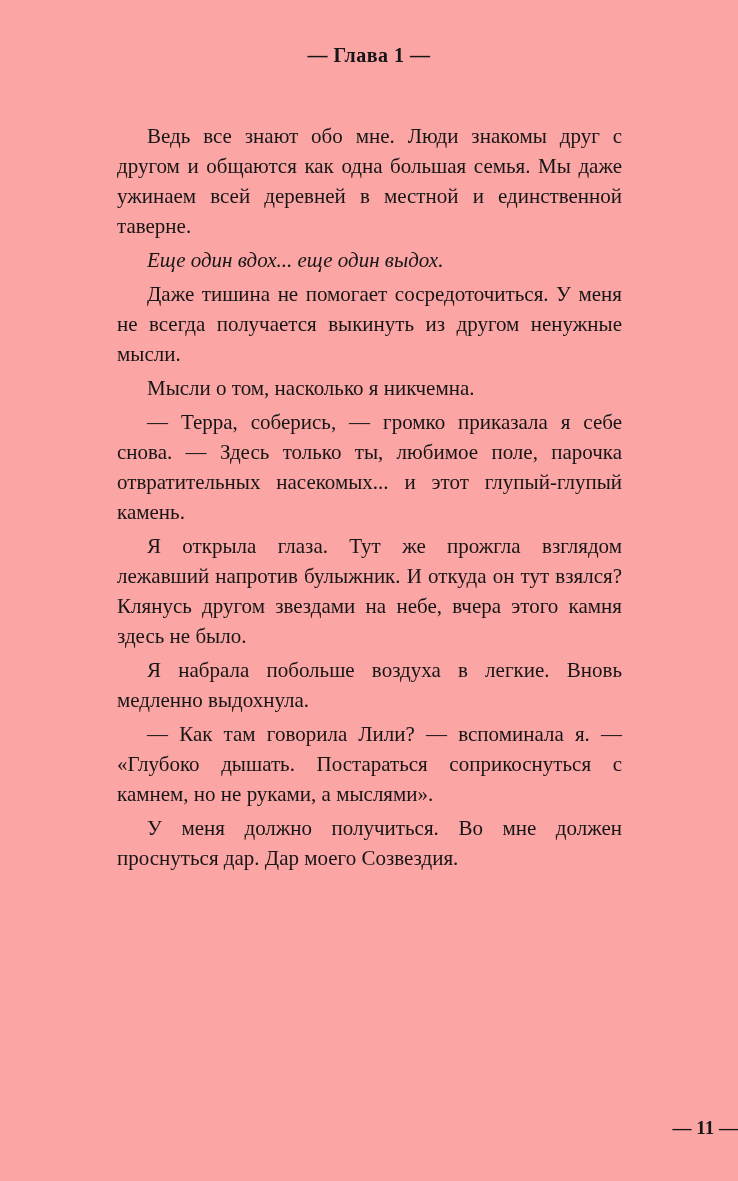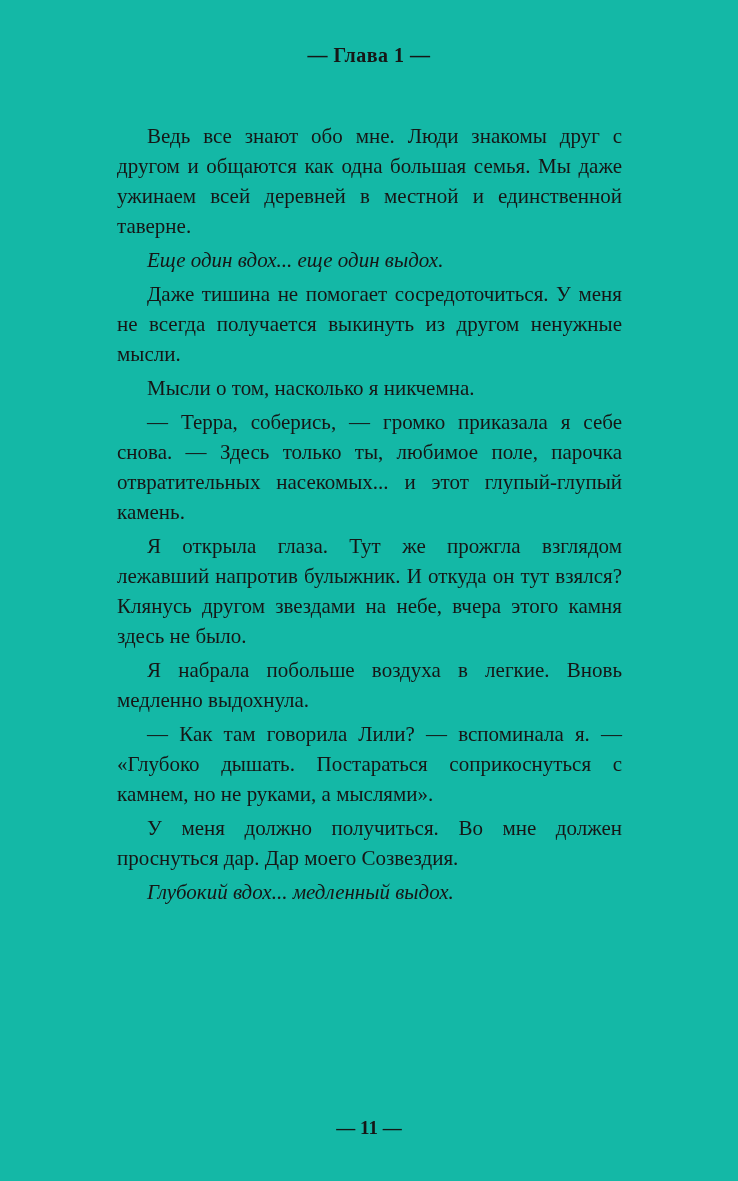--- a/index.html
+++ b/index.html
@@ -4,21 +4,21 @@
 <style>
   html, body {
     margin: 0;
     padding: 0;
     background: #ffffff;
   }
   .book-page {
     position: relative;
     width: 738px;
     height: 1181px;
-    background: #14b8a6;
+    background: #fca5a5;
     font-family: "Liberation Serif", serif;
     color: #161616;
     overflow: hidden;
     box-sizing: border-box;
   }
   .chapter-heading {
     padding-top: 44px;
     text-align: center;
     font-size: 20px;
     font-weight: bold;
@@ -39,21 +39,21 @@
     -webkit-hyphens: auto;
   }
   .page-content p.italic {
     font-style: italic;
   }
   .page-number {
     position: absolute;
     bottom: 42px;
     left: 0;
     width: 100%;
-    text-align: center;
+    text-align: right;
     font-size: 19px;
     font-weight: bold;
     color: #161616;
   }
 </style>
 </head>
 <body>
 
 <div class="book-page">
 
@@ -62,18 +62,17 @@
   <div class="page-content">
     <p>Ведь все знают обо мне. Люди знакомы друг с другом и общаются как одна большая семья. Мы даже ужинаем всей деревней в местной и единственной таверне.</p>
     <p class="italic">Еще один вдох... еще один выдох.</p>
     <p>Даже тишина не помогает сосредоточиться. У меня не всегда получается выкинуть из другом ненужные мысли.</p>
     <p>Мысли о том, насколько я никчемна.</p>
     <p>— Терра, соберись, — громко приказала я себе снова. — Здесь только ты, любимое поле, парочка отвратительных насекомых... и этот глупый-глупый камень.</p>
     <p>Я открыла глаза. Тут же прожгла взглядом лежавший напротив булыжник. И откуда он тут взялся? Клянусь другом звездами на небе, вчера этого камня здесь не было.</p>
     <p>Я набрала побольше воздуха в легкие. Вновь медленно выдохнула.</p>
     <p>— Как там говорила Лили? — вспоминала я. — «Глубоко дышать. Постараться соприкоснуться с камнем, но не руками, а мыслями».</p>
     <p>У меня должно получиться. Во мне должен проснуться дар. Дар моего Созвездия.</p>
-    <p class="italic">Глубокий вдох... медленный выдох.</p>
   </div>
 
   <div class="page-number">— 11 —</div>
 
 </div>
 
 </body></html>

